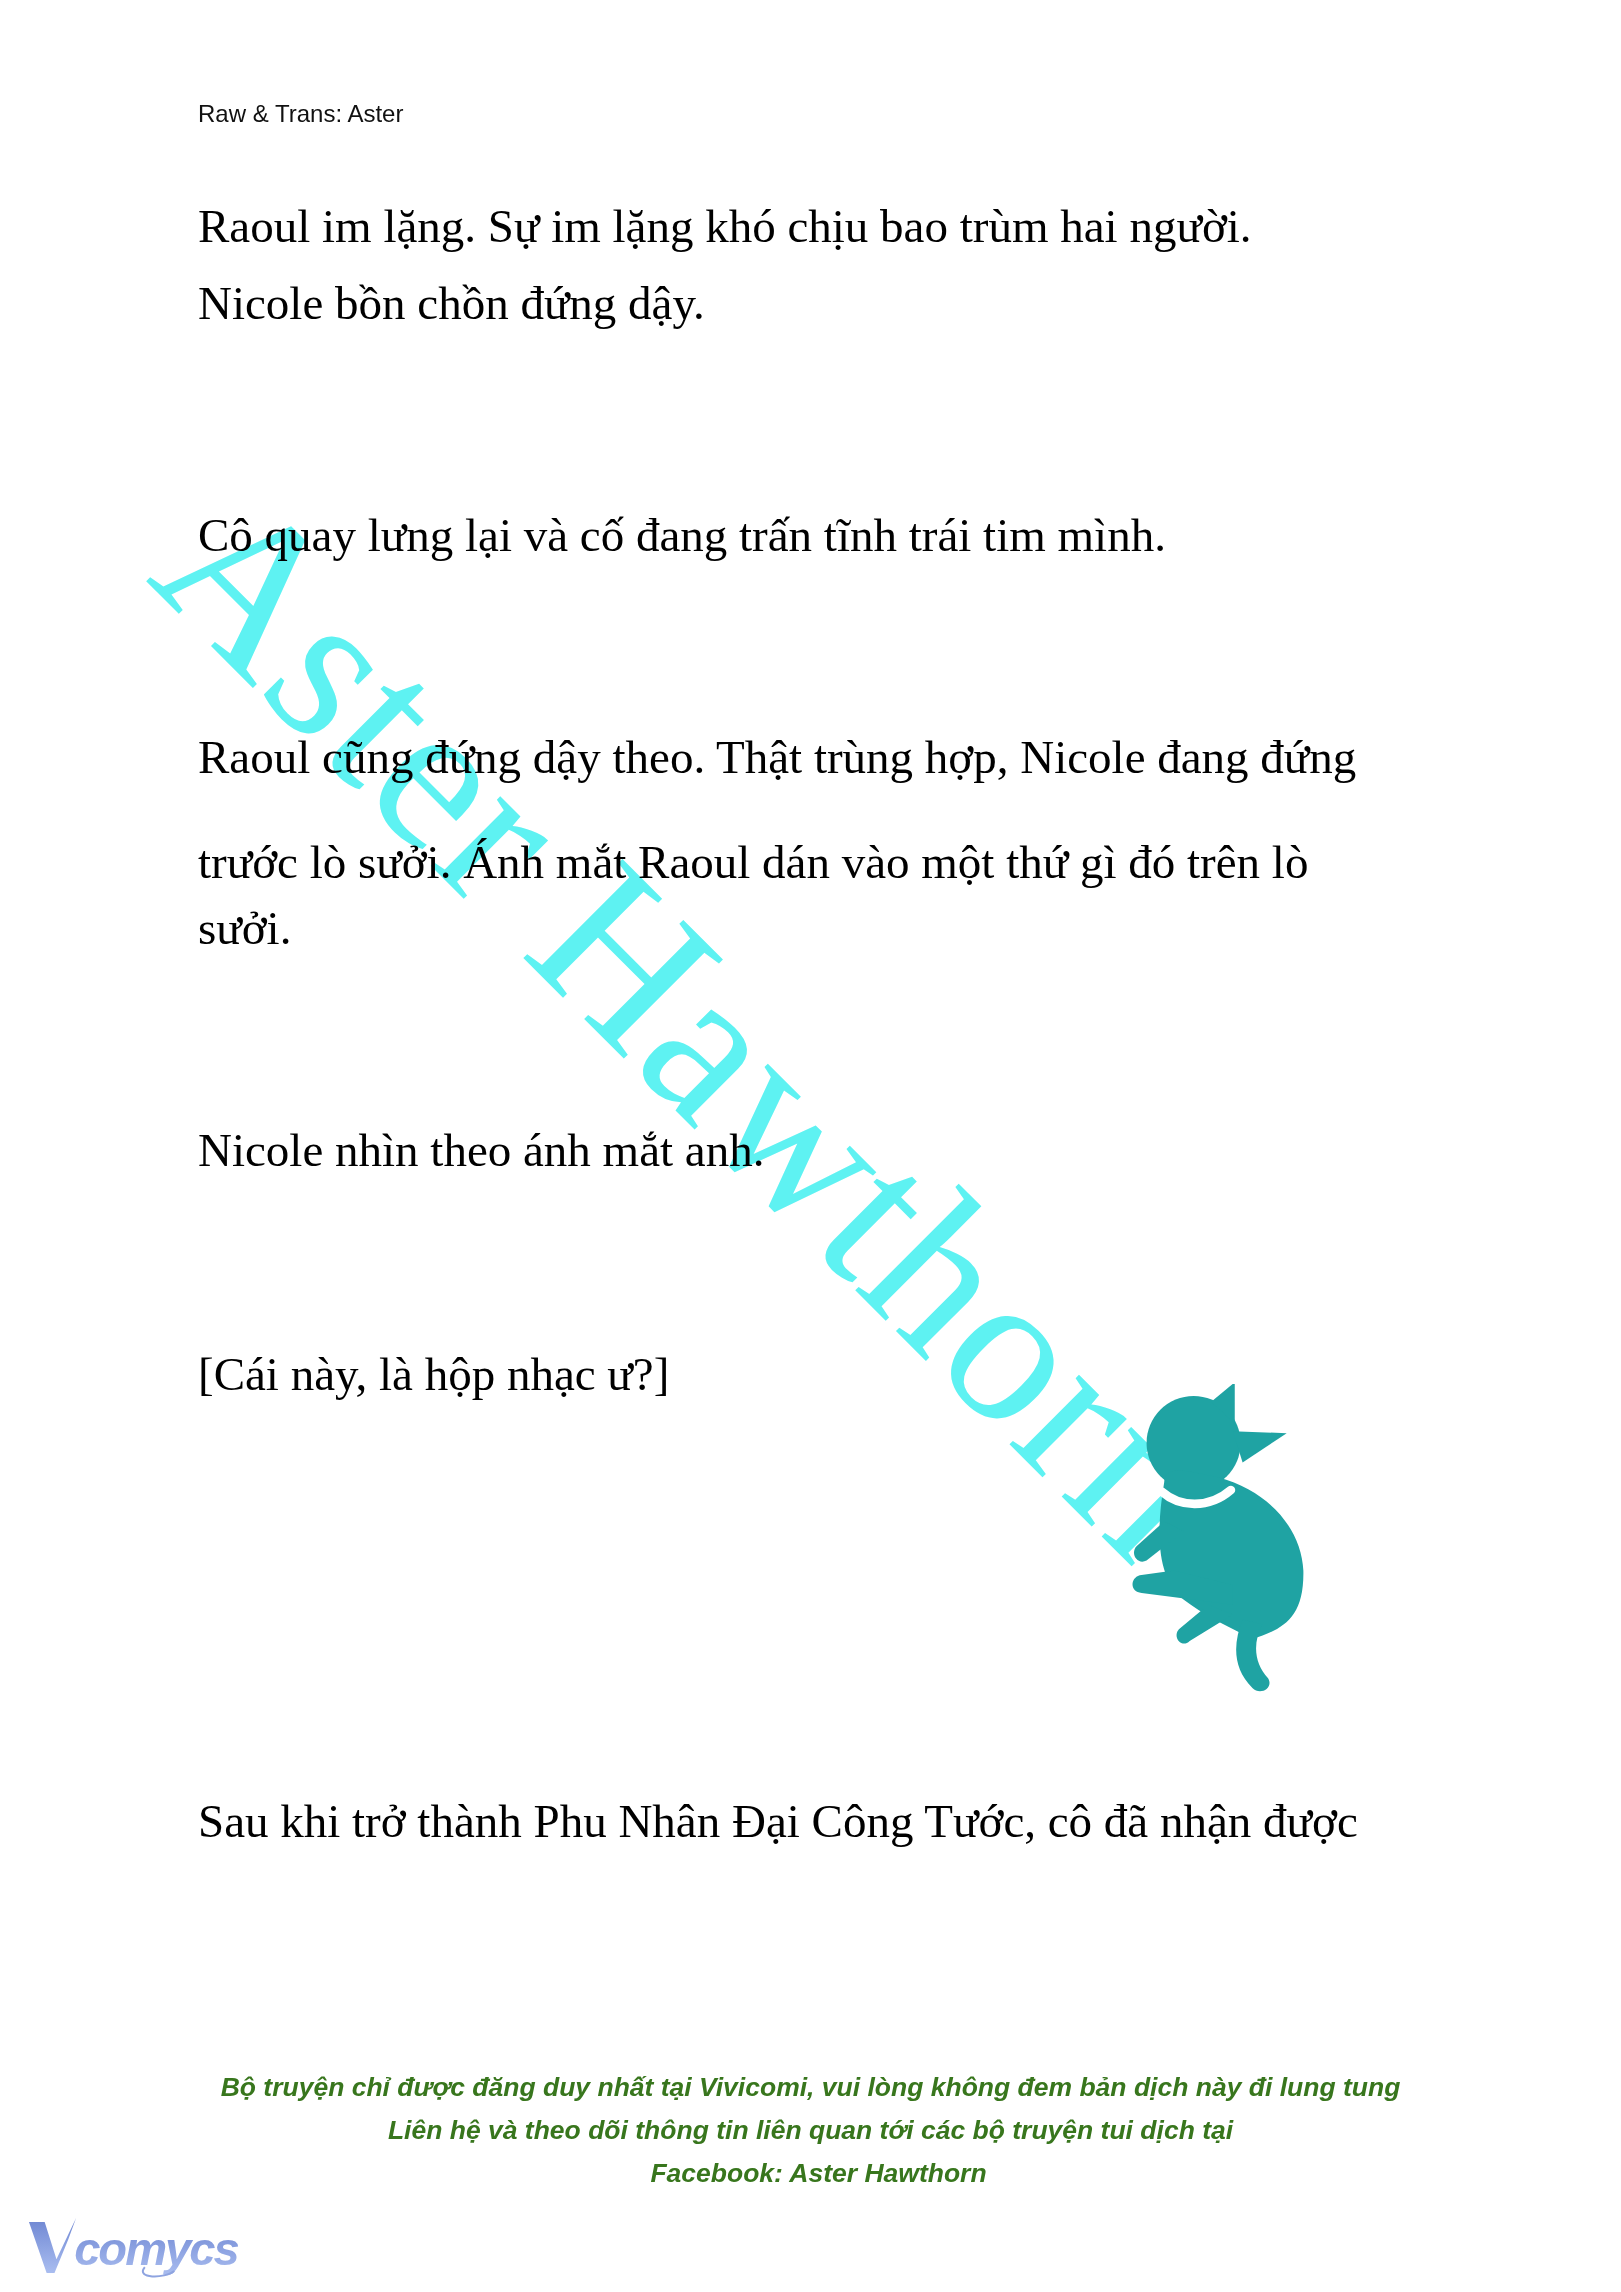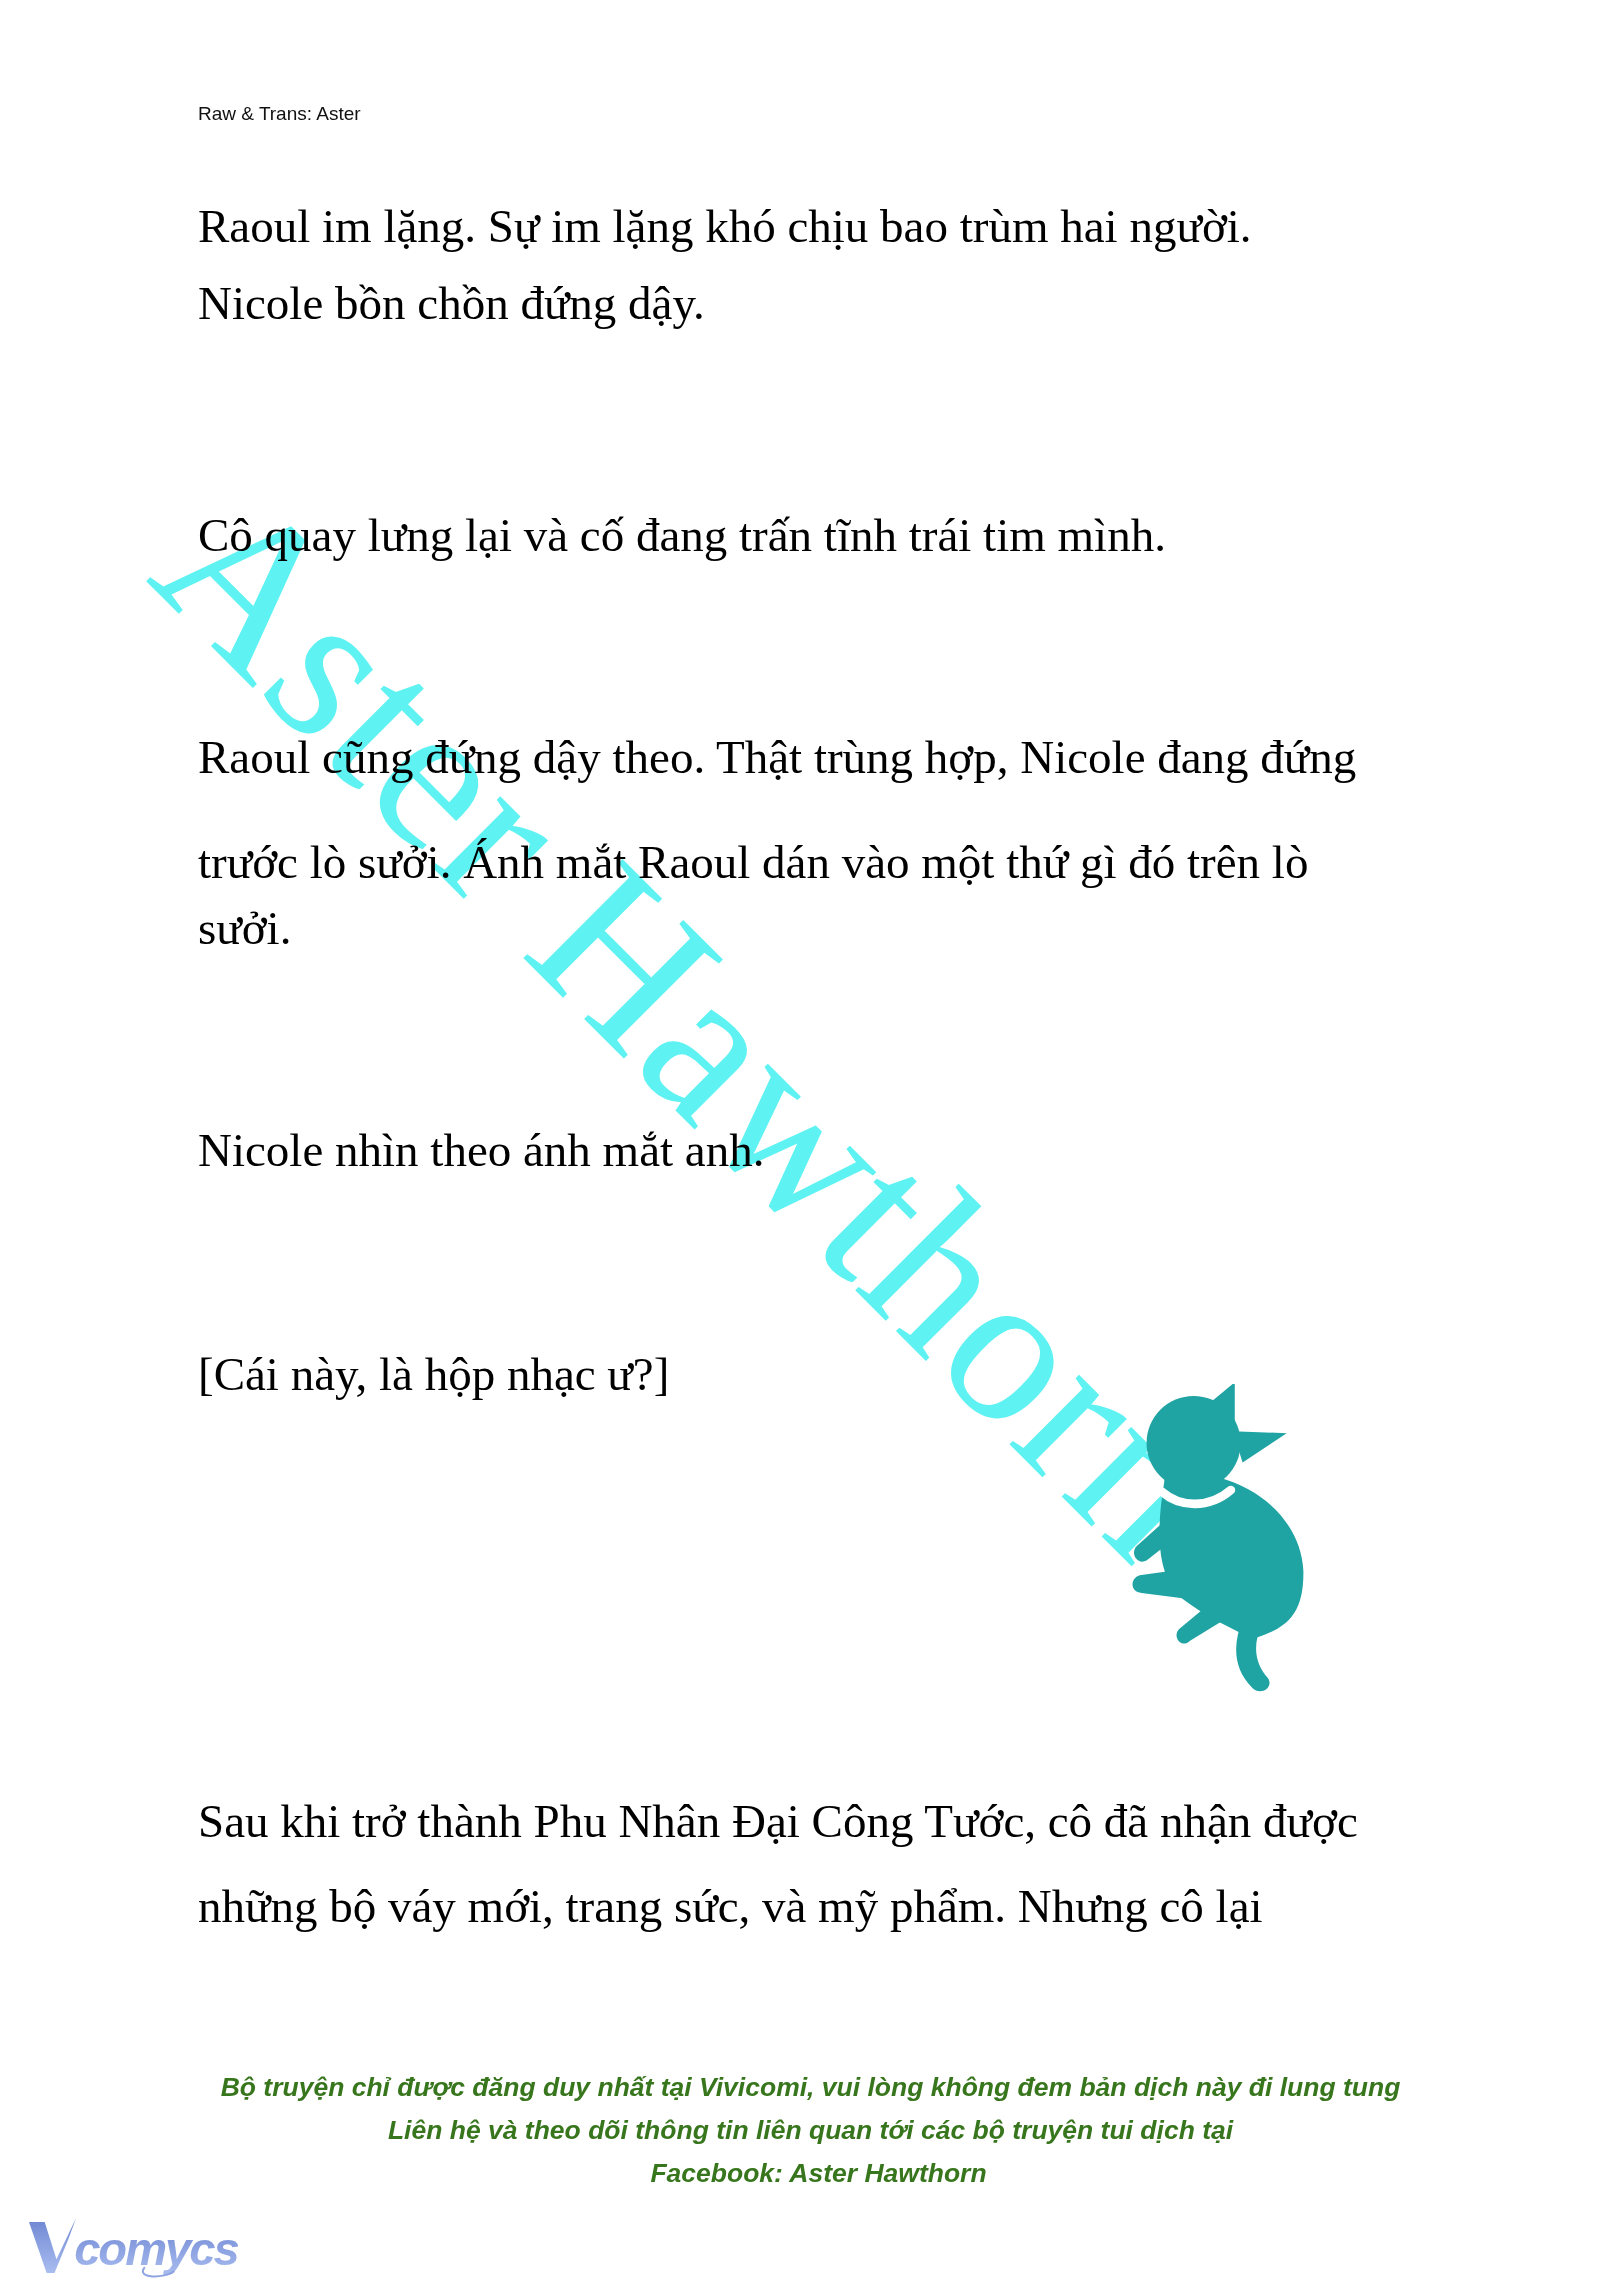--- a/index.html
+++ b/index.html
@@ -1,20 +1,20 @@
 <!DOCTYPE html>
 <html><head>
 <meta charset="utf-8">
 <style>
   html, body { margin: 0; padding: 0; background: #ffffff; }
   body { width: 1621px; height: 2293px; position: relative; overflow: hidden; }
   .page { position: absolute; left: 0; top: 0; width: 1621px; height: 2293px; background: #fff; }
   .header {
     position: absolute; left: 198px; top: 98px;
-    font-family: "Liberation Sans", sans-serif; font-size: 19px; line-height: 31px;
+    font-family: "Liberation Sans", sans-serif; font-size: 24px; line-height: 31px;
     color: #111;
   }
   .watermark {
     position: absolute; left: 691px; top: 1024px;
     transform: translate(-50%, -50%) rotate(45deg);
     font-family: "Liberation Serif", serif; font-size: 214px; line-height: 1;
     color: #5ef2f2; white-space: nowrap; z-index: 1; letter-spacing: 2px;
   }
   .cat { position: absolute; left: 1125px; top: 1384px; width: 196px; height: 314px; z-index: 1; }
   .line {
@@ -62,21 +62,20 @@
 
   <div class="line" style="top:203px;">Raoul im lặng. Sự im lặng khó chịu bao trùm hai người.</div>
   <div class="line" style="top:280px;">Nicole bồn chồn đứng dậy.</div>
   <div class="line" style="top:512px;">Cô quay lưng lại và cố đang trấn tĩnh trái tim mình.</div>
   <div class="line" style="top:734px;">Raoul cũng đứng dậy theo. Thật trùng hợp, Nicole đang đứng</div>
   <div class="line" style="top:819px;margin-top:20px;">trước lò sưởi. Ánh mắt Raoul dán vào một thứ gì đó trên lò</div>
   <div class="line" style="top:905px;">sưởi.</div>
   <div class="line" style="top:1127px;">Nicole nhìn theo ánh mắt anh.</div>
   <div class="line" style="top:1351px;">[Cái này, là hộp nhạc ư?]</div>
   <div class="line" style="top:1798px;">Sau khi trở thành Phu Nhân Đại Công Tước, cô đã nhận được</div>
-  <div class="line" style="top:1883px;">những bộ váy mới, trang sức, và mỹ phẩm. Nhưng cô lại</div>
 
   <div class="footer-line" style="top:2072px; color:#38761d;">Bộ truyện chỉ được đăng duy nhất tại Vivicomi, vui lòng không đem bản dịch này đi lung tung</div>
   <div class="footer-line" style="top:2115px; color:#38761d;">Liên hệ và theo dõi thông tin liên quan tới các bộ truyện tui dịch tại</div>
   <div class="footer-line" style="top:2158px; color:#38761d;padding-left:8px;">Facebook: Aster Hawthorn</div>
 
   <svg class="logo" viewBox="0 0 220 70">
     <defs>
       <linearGradient id="lg" x1="0" y1="0" x2="0" y2="1">
         <stop offset="0" stop-color="#6e86d2"></stop>
         <stop offset="1" stop-color="#a9bdf0"></stop>

